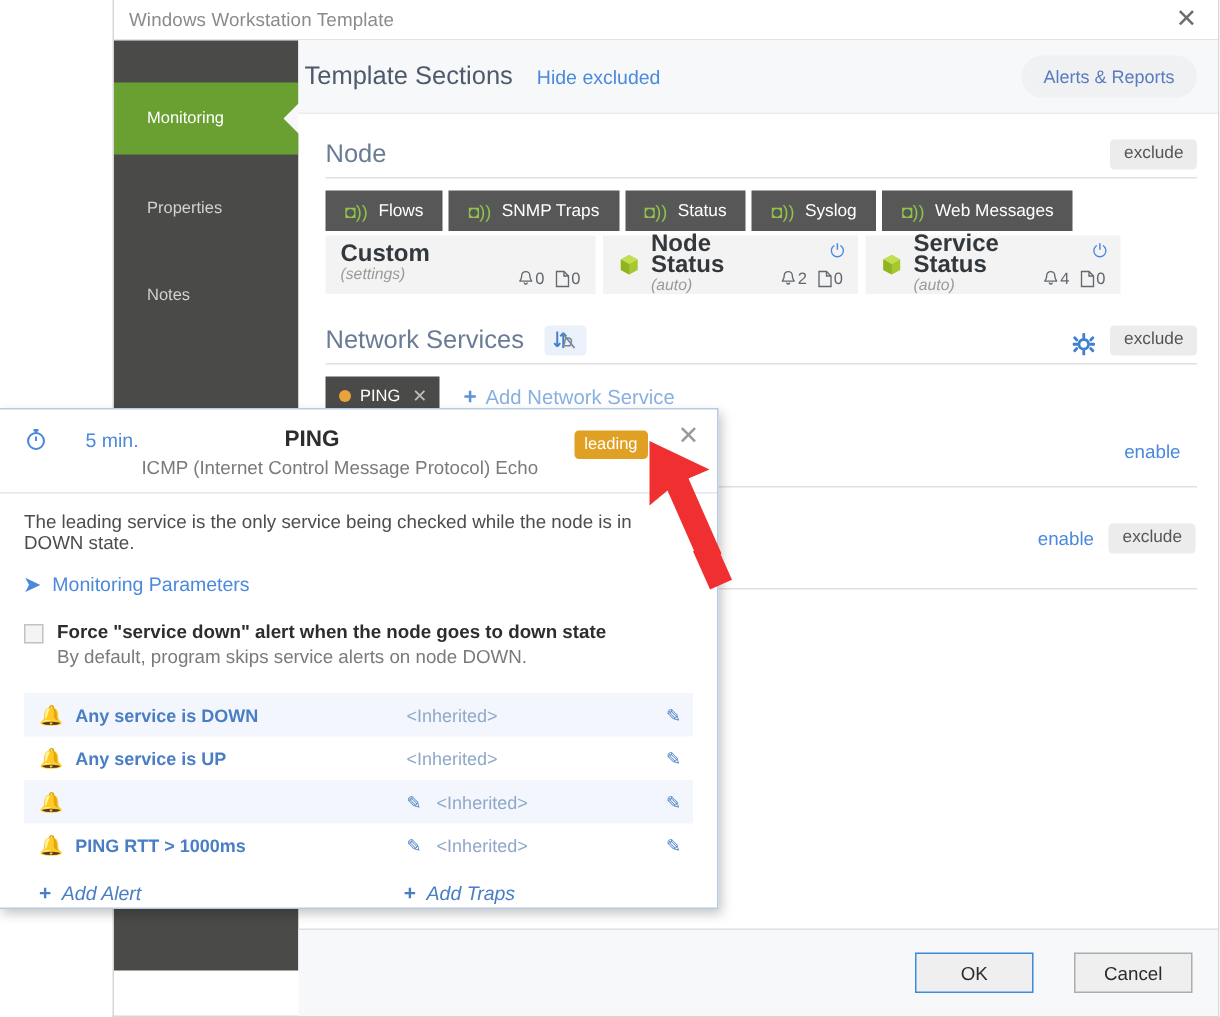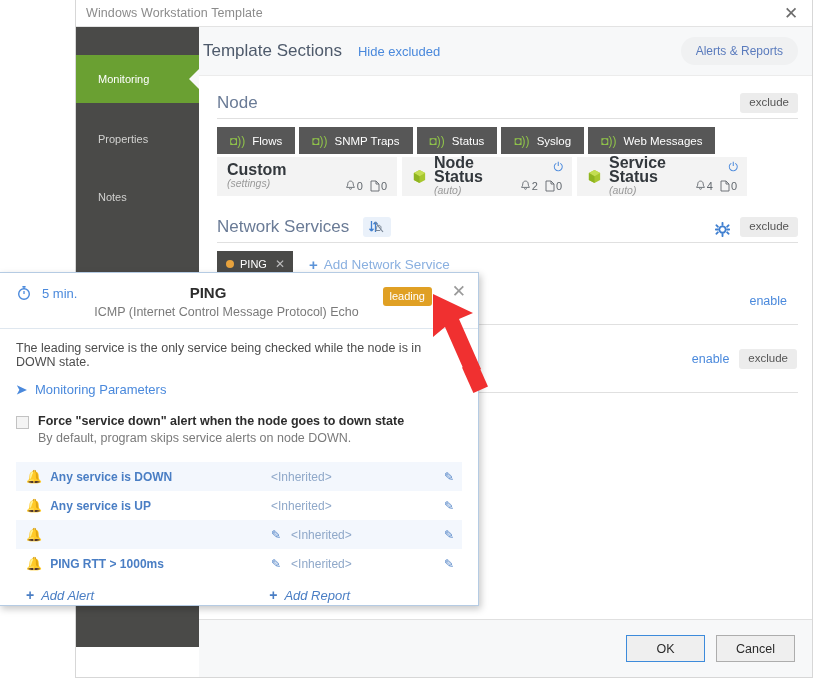--- a/index.html
+++ b/index.html
@@ -253,21 +253,21 @@
     font-style: italic;
   }
   .link-enable { color: #4a89dc; font-size: 12.5px; cursor: pointer; margin-right: 10px; }
 
   
   .footer {
     height: 58px; min-height: 58px;
     background: #f7f8f9;
     border-top: 1px solid #e0e0e0;
     display: flex; align-items: center; justify-content: flex-end;
-    gap: 11px;
+    gap: 27px;
     padding-right: 17px;
   }
   .btn {
     width: 79px; height: 27px;
     background: #efefef;
     border: 1px solid #adadad;
     font-size: 12.5px;
     color: #2b2b2b;
     display: flex; align-items: center; justify-content: center;
     cursor: pointer;
@@ -287,21 +287,21 @@
     display: flex; flex-direction: column;
   }
   .pop-head {
     height: 56px; min-height: 56px;
     position: relative;
     border-bottom: 1px solid #dfe7ef;
   }
   .pop-timer {
     position: absolute;
     left: 16px; top: 12px;
-    display: flex; align-items: center; gap: 10px;
+    display: flex; align-items: center; gap: 25px;
     color: #4a89dc;
     font-size: 13px;
   }
   .pop-title {
     position: absolute;
     left: 0; right: 0; top: 11px;
     text-align: center;
     font-size: 15px; font-weight: bold;
     color: #2d2d2d;
     pointer-events: none;
@@ -688,21 +688,21 @@
           <span class="pencil aedit">✎</span>
         </div>
 
         <div class="addrow">
           <span class="addlink">
             <span class="pl">+</span>
             <span>Add Alert</span>
           </span>
           <span class="addlink second">
             <span class="pl">+</span>
-            <span>Add Report</span>
+            <span>Add Traps</span>
           </span>
         </div>
 
       </div>
     </div>
   </div>
 
   <svg class="arrow-svg" width="110" height="110" viewBox="0 0 110 110">
     <g fill="#f03030">
       <path d="M18 9 L58 28 L44 34 L66 84 L52 92 L30 42 L18 52 Z"></path>

